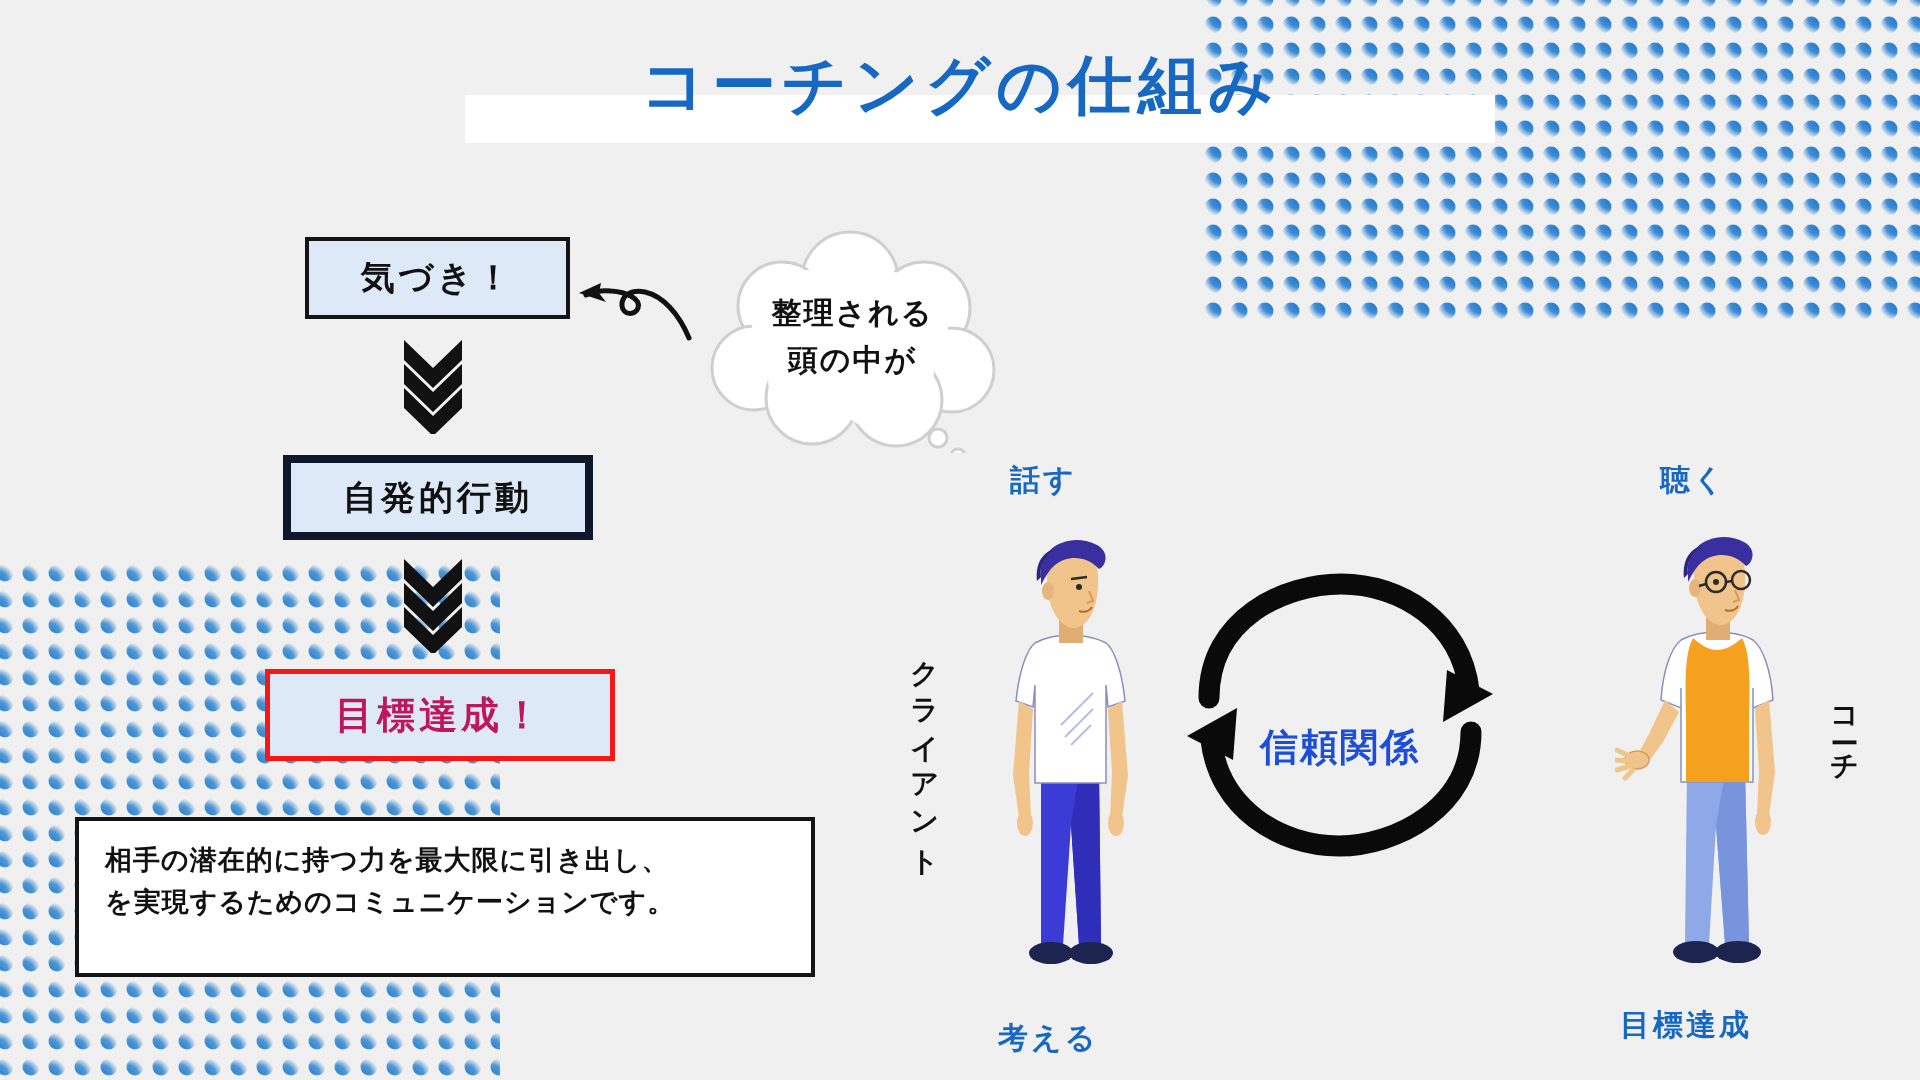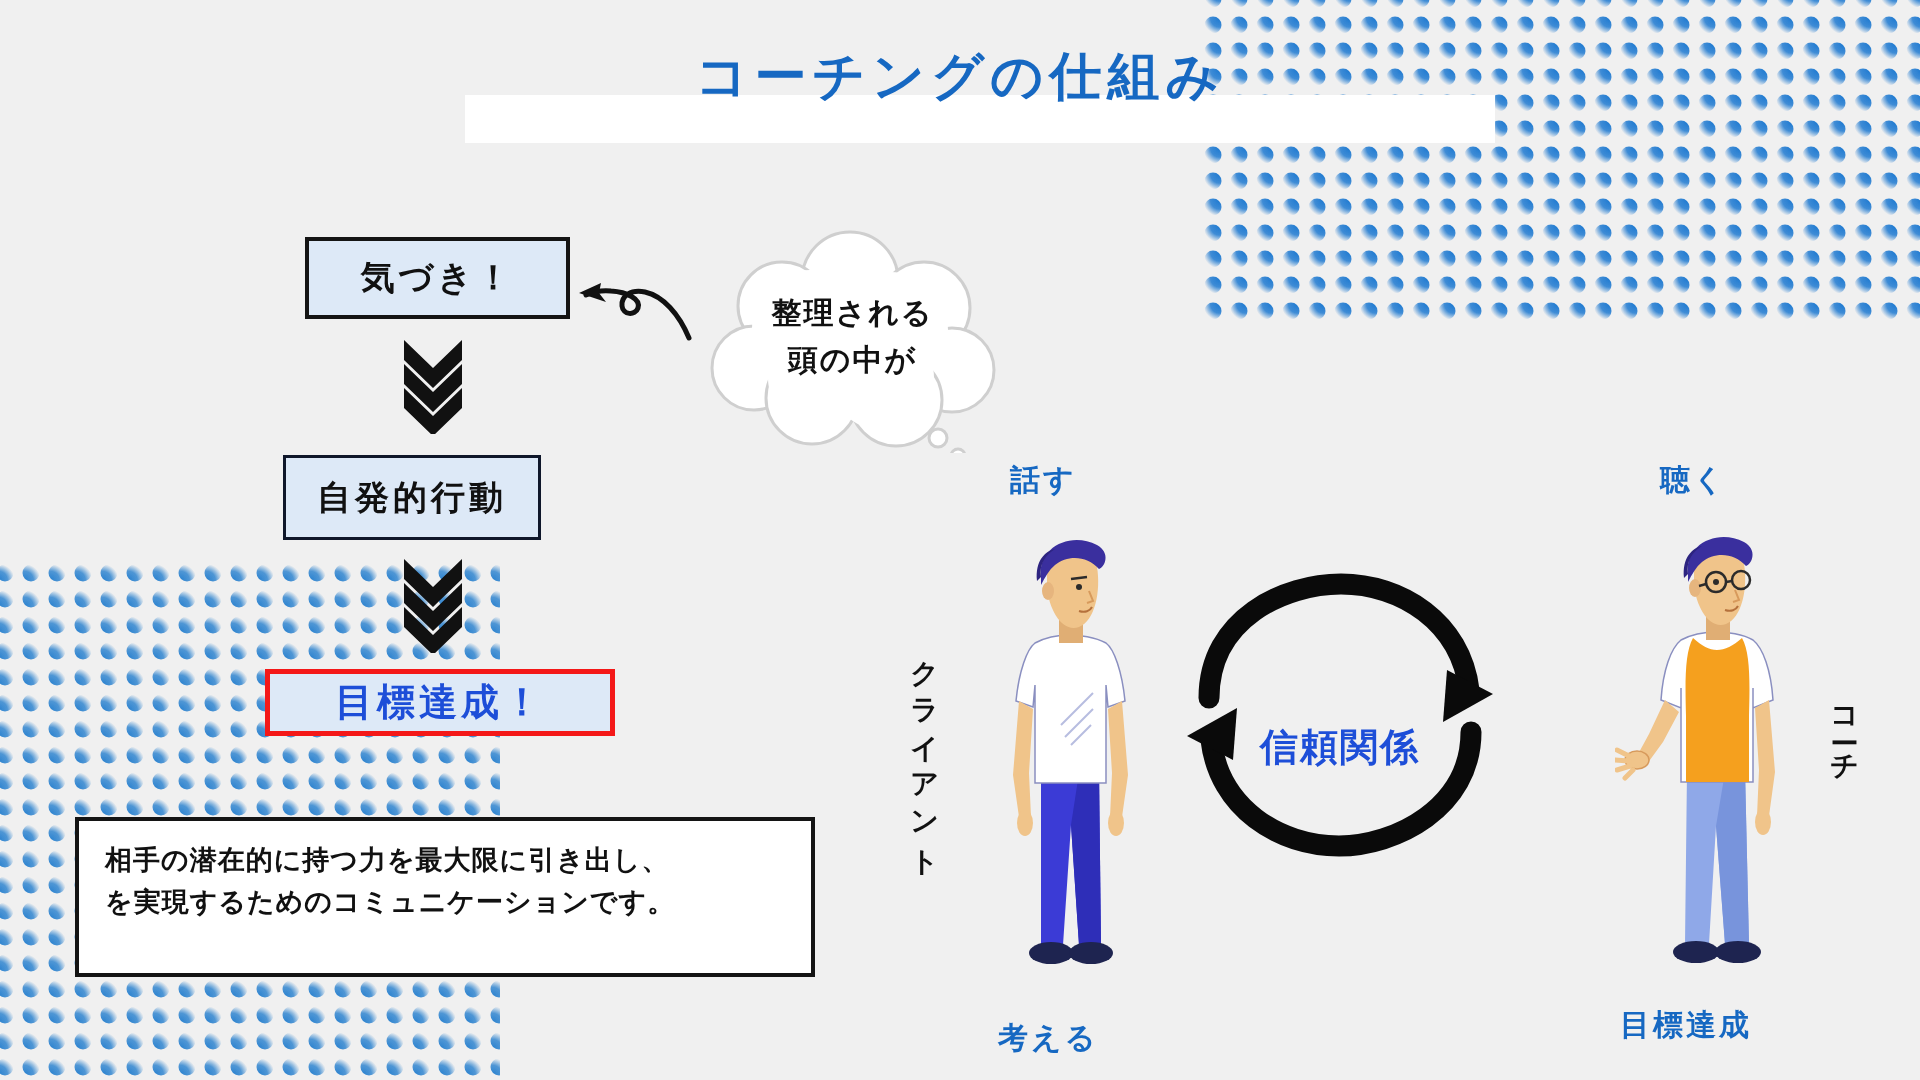--- a/index.html
+++ b/index.html
@@ -17,37 +17,37 @@
   .halftone svg{display:block;}
 
   
   #title-band{
     position:absolute;left:465px;top:95px;width:1030px;height:48px;
     background:#ffffff;
   }
   #page-title{
     position:absolute;left:0;top:42px;width:1920px;
     text-align:center;
-    font-size:52px;font-weight:bold;color:#1668c2;
+    font-size:64px;font-weight:bold;color:#1668c2;
     letter-spacing:6px;
     white-space:nowrap;
   }
 
   
   .flow-box{
     position:absolute;
     background:#dde9f7;
     display:flex;align-items:center;justify-content:center;
     font-weight:bold;color:#111111;
     letter-spacing:4px;
     box-sizing:border-box;
   }
   #box-awareness{left:305px;top:237px;width:265px;height:82px;border:4px solid #141414;font-size:34px;}
-  #box-action{left:283px;top:455px;width:258px;height:85px;border:3px solid #0f172a;font-size:34px;}
-  #box-goal{left:265px;top:669px;width:350px;height:67px;border:5px solid #f41818;font-size:38px;color:#1d4ed8;}
+  #box-action{left:283px;top:455px;width:310px;height:85px;border:8px solid #0f172a;font-size:34px;}
+  #box-goal{left:265px;top:669px;width:350px;height:92px;border:5px solid #f41818;font-size:38px;color:#be185d;}
 
   
   .chev-group{position:absolute;width:66px;}
   .chev{display:block;}
   #chev-1{left:400px;top:338px;}
   #chev-2{left:400px;top:557px;}
 
   
   #curly-arrow{position:absolute;left:575px;top:268px;}
 

